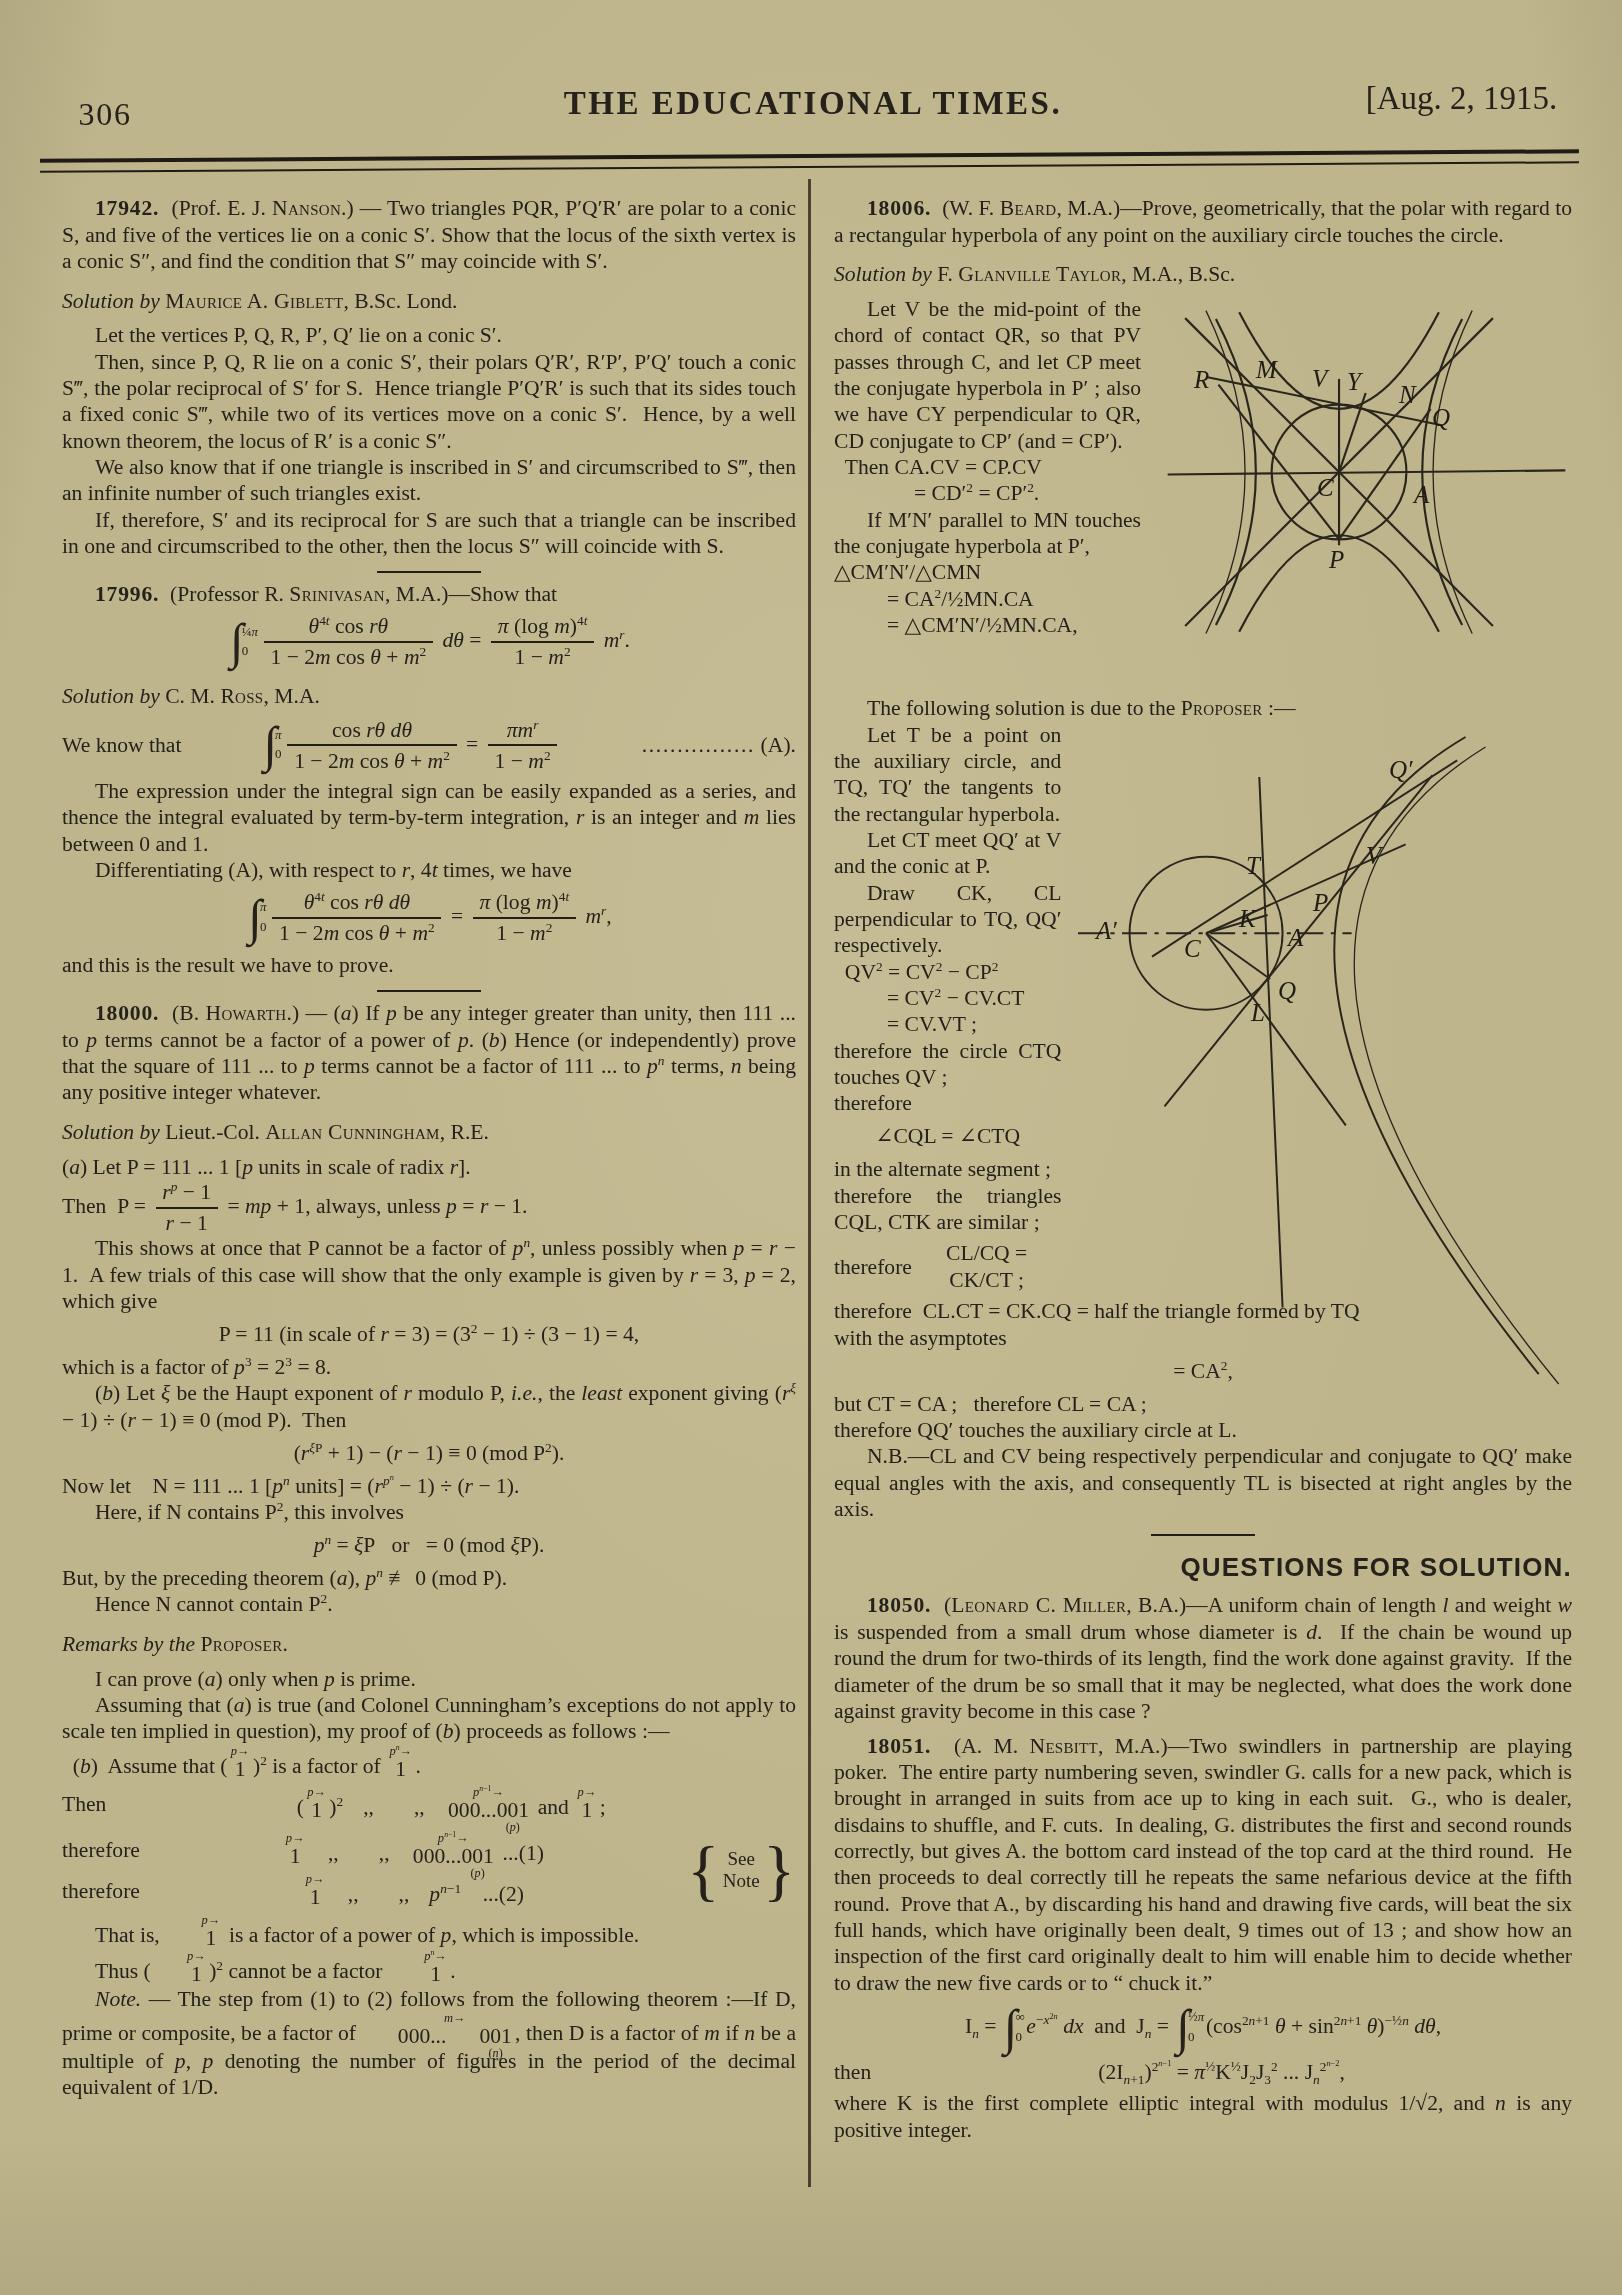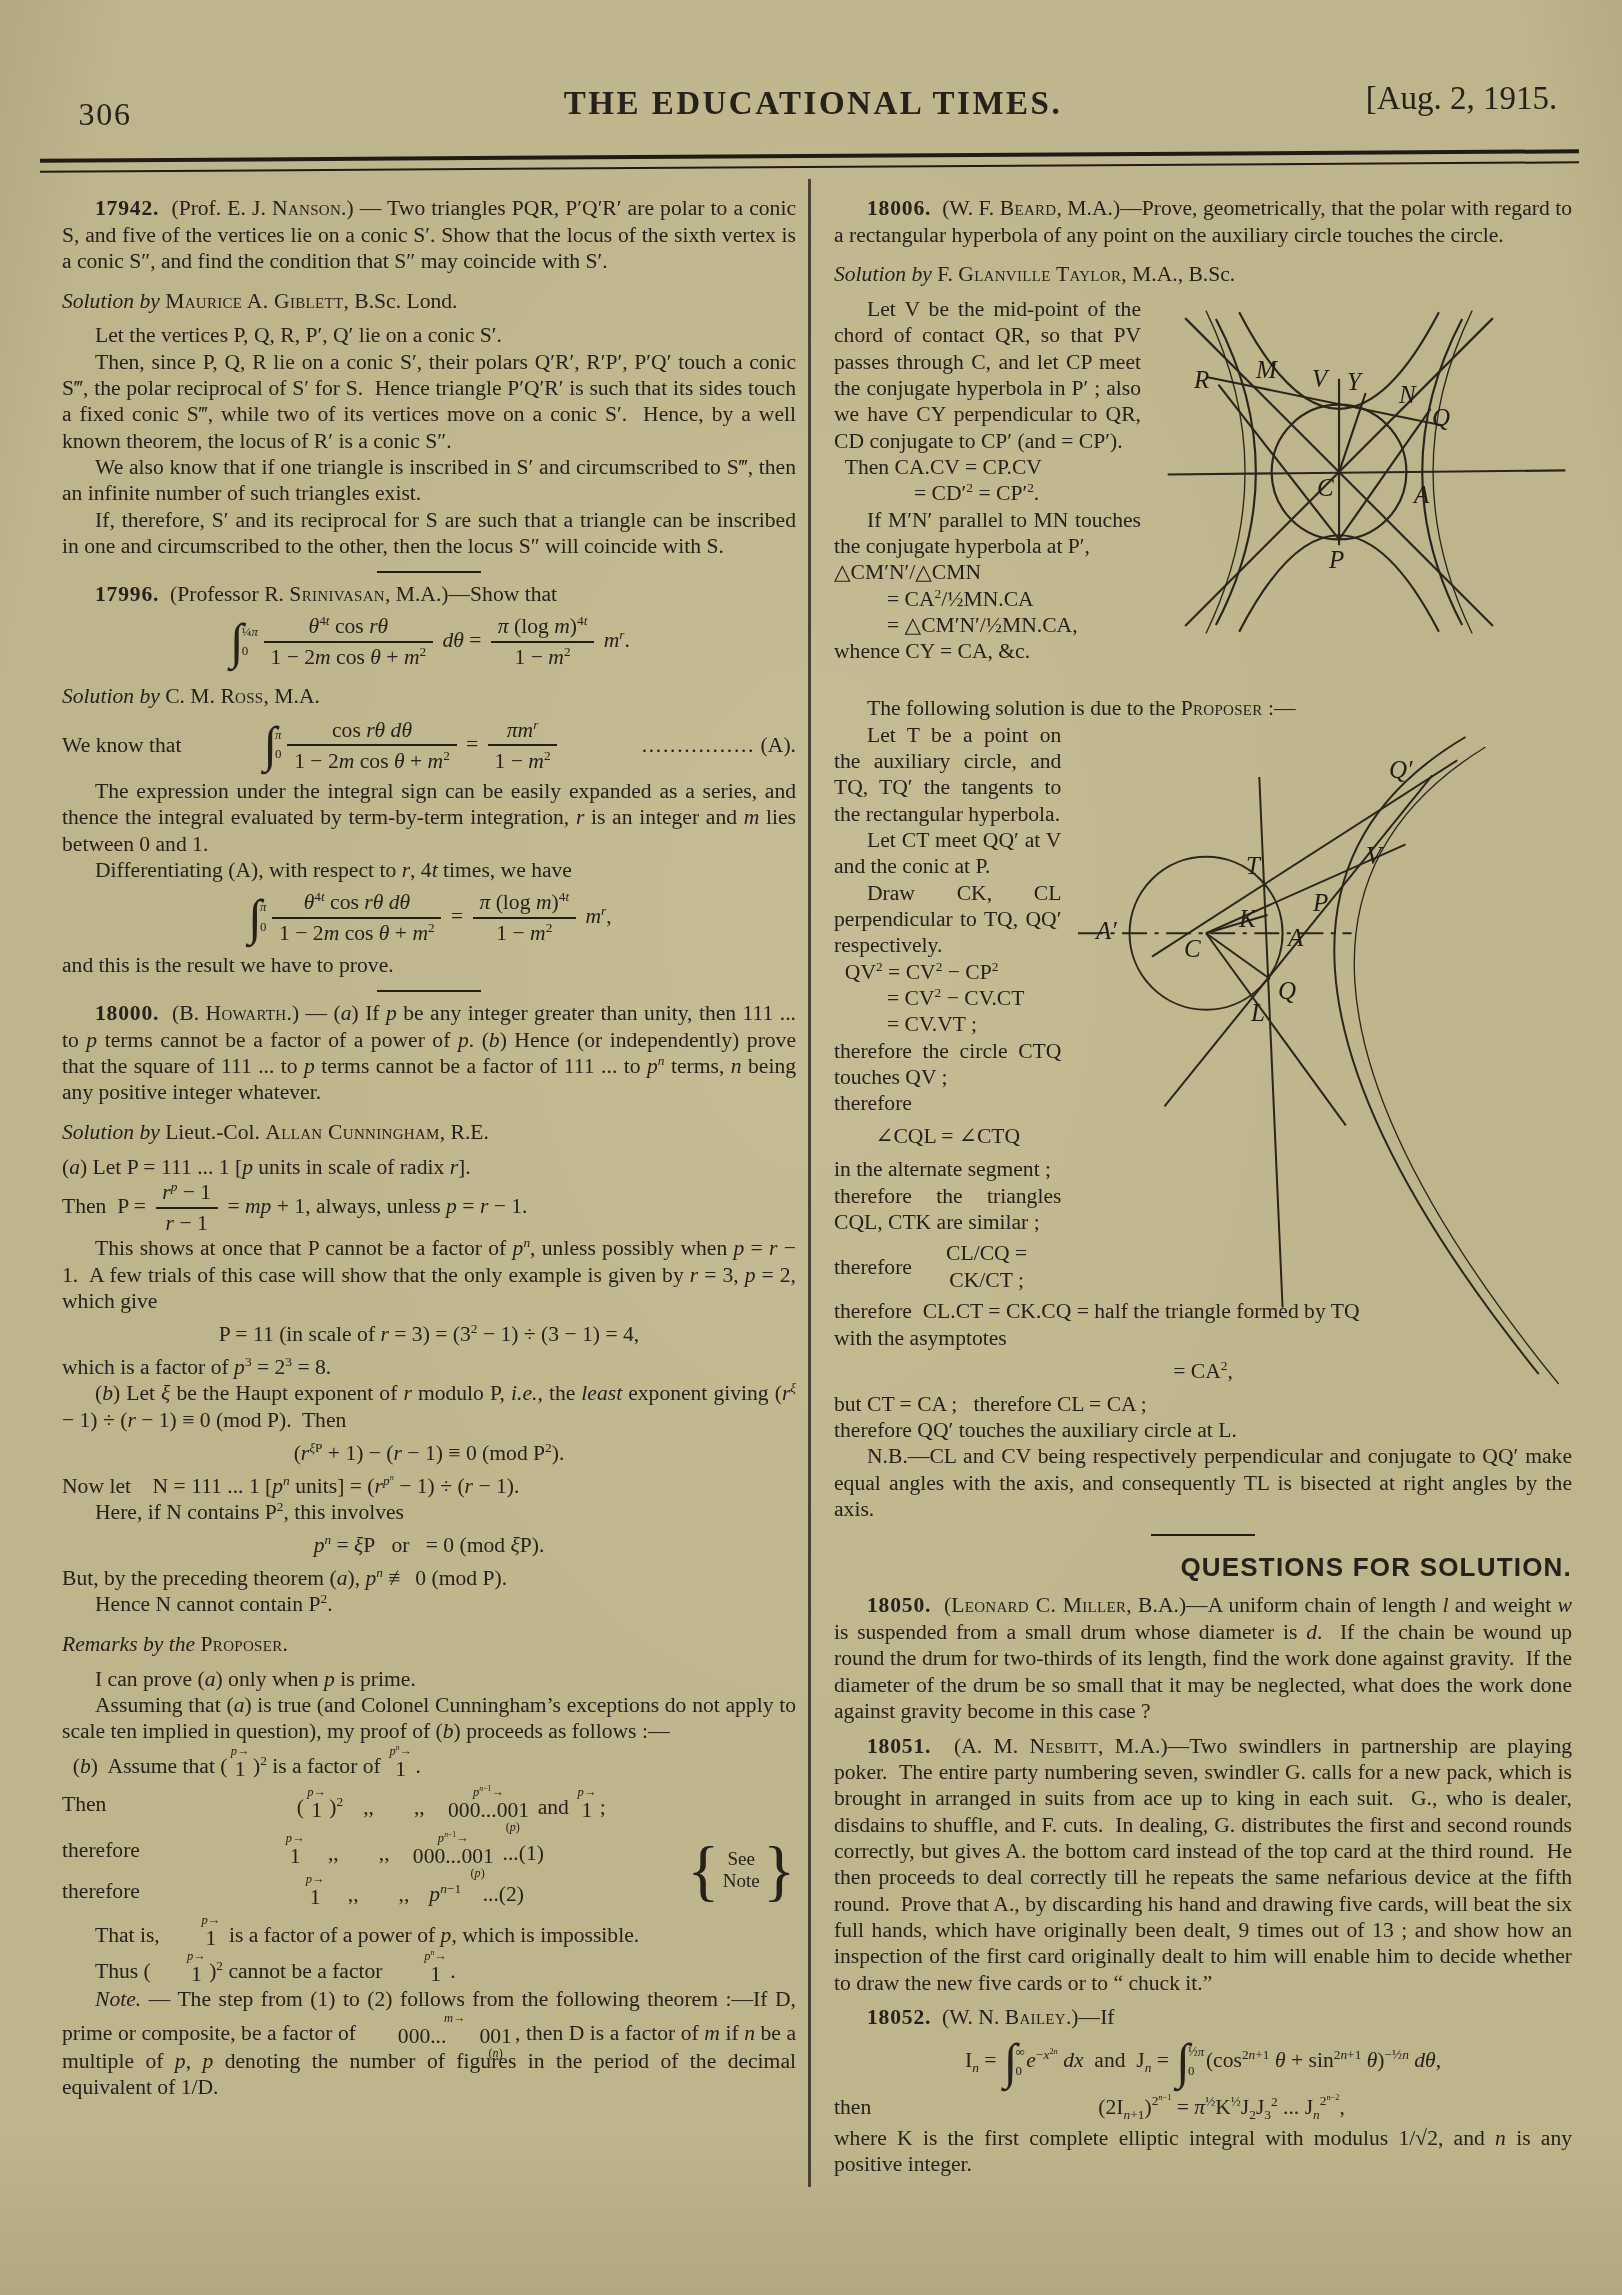--- a/index.html
+++ b/index.html
@@ -216,21 +216,20 @@
             <span class="fig-label" style="left: 173px; top: 248px;">P</span>
           </div>
         <div>
             <div class="blk para">Let V be the mid-point of the chord of contact QR, so that PV passes through C, and let CP meet the conjugate hyperbola in P′ ; also we have CY perpendicular to QR, CD conjugate to CP′ (and = CP′).</div>
             <div class="blk noind">&nbsp;&nbsp;Then CA.CV = CP.CV</div>
             <div class="blk fline2">= CD′<sup>2</sup> = CP′<sup>2</sup>.</div>
             <div class="blk para">If M′N′ parallel to MN touches the conjugate hyperbola at P′,</div>
             <div class="blk noind">△CM′N′/△CMN</div>
             <div class="blk fline">= CA<sup>2</sup>/½MN.CA</div>
             <div class="blk fline">= △CM′N′/½MN.CA,</div>
-            <div class="blk noind">whence CY = CA, &amp;c.</div>
           </div>
         <div class="clear"></div>
       </div>
 
       <div>
           <div class="blk para">The following solution is due to the <span class="sc">Proposer</span> :—</div>
         </div>
 
       <div>
         <div class="fig fig2">
@@ -284,21 +283,20 @@
           <div class="blk noind">therefore&nbsp;&nbsp;CL.CT = CK.CQ = half the triangle formed by TQ</div>
           <div class="blk rightline">with the asymptotes</div>
           <div class="blk formula">= CA<sup>2</sup>,</div>
           <div class="blk noind">but CT = CA ;&nbsp;&nbsp; therefore CL = CA ;</div>
           <div class="blk noind">therefore QQ′ touches the auxiliary circle at L.</div>
           <div class="blk para">N.B.—CL and CV being respectively perpendicular and conjugate to QQ′ make equal angles with the axis, and consequently TL is bisected at right angles by the axis.</div>
           <div class="blk rule"></div>
           <div class="blk section-head">QUESTIONS FOR SOLUTION.</div>
           <div class="blk problem"><b class="pnum">18050.</b>&nbsp; (<span class="sc">Leonard C. Miller</span>, B.A.)—A uniform chain of length <i>l</i> and weight <i>w</i> is suspended from a small drum whose diameter is <i>d</i>.&nbsp; If the chain be wound up round the drum for two-thirds of its length, find the work done against gravity.&nbsp; If the diameter of the drum be so small that it may be neglected, what does the work done against gravity become in this case ?</div>
           <div class="blk problem"><b class="pnum">18051.</b>&nbsp; (A. M. <span class="sc">Nesbitt</span>, M.A.)—Two swindlers in partnership are playing poker.&nbsp; The entire party numbering seven, swindler G. calls for a new pack, which is brought in arranged in suits from ace up to king in each suit.&nbsp; G., who is dealer, disdains to shuffle, and F. cuts.&nbsp; In dealing, G. distributes the first and second rounds correctly, but gives A. the bottom card instead of the top card at the third round.&nbsp; He then proceeds to deal correctly till he repeats the same nefarious device at the fifth round.&nbsp; Prove that A., by discarding his hand and drawing five cards, will beat the six full hands, which have originally been dealt, 9 times out of 13 ; and show how an inspection of the first card originally dealt to him will enable him to decide whether to draw the new five cards or to “ chuck it.”</div>
-          <div class="blk problem"><b class="pnum">18052.</b>&nbsp; (W. N. <span class="sc">Bailey</span>.)—If</div>
           <div class="blk formula">I<sub><i>n</i></sub> = <span class="intw">
               <span class="ig">∫</span>
               <span class="il">
                 <span class="iu">∞</span>
                 <span class="idn">0</span>
               </span>
             </span><i>e</i><sup>−<i>x</i><sup>2<i>n</i></sup></sup> <i>dx</i>&nbsp;&nbsp;and&nbsp;&nbsp;J<sub><i>n</i></sub> = <span class="intw">
               <span class="ig">∫</span>
               <span class="il">
                 <span class="iu">½<i>π</i></span>

